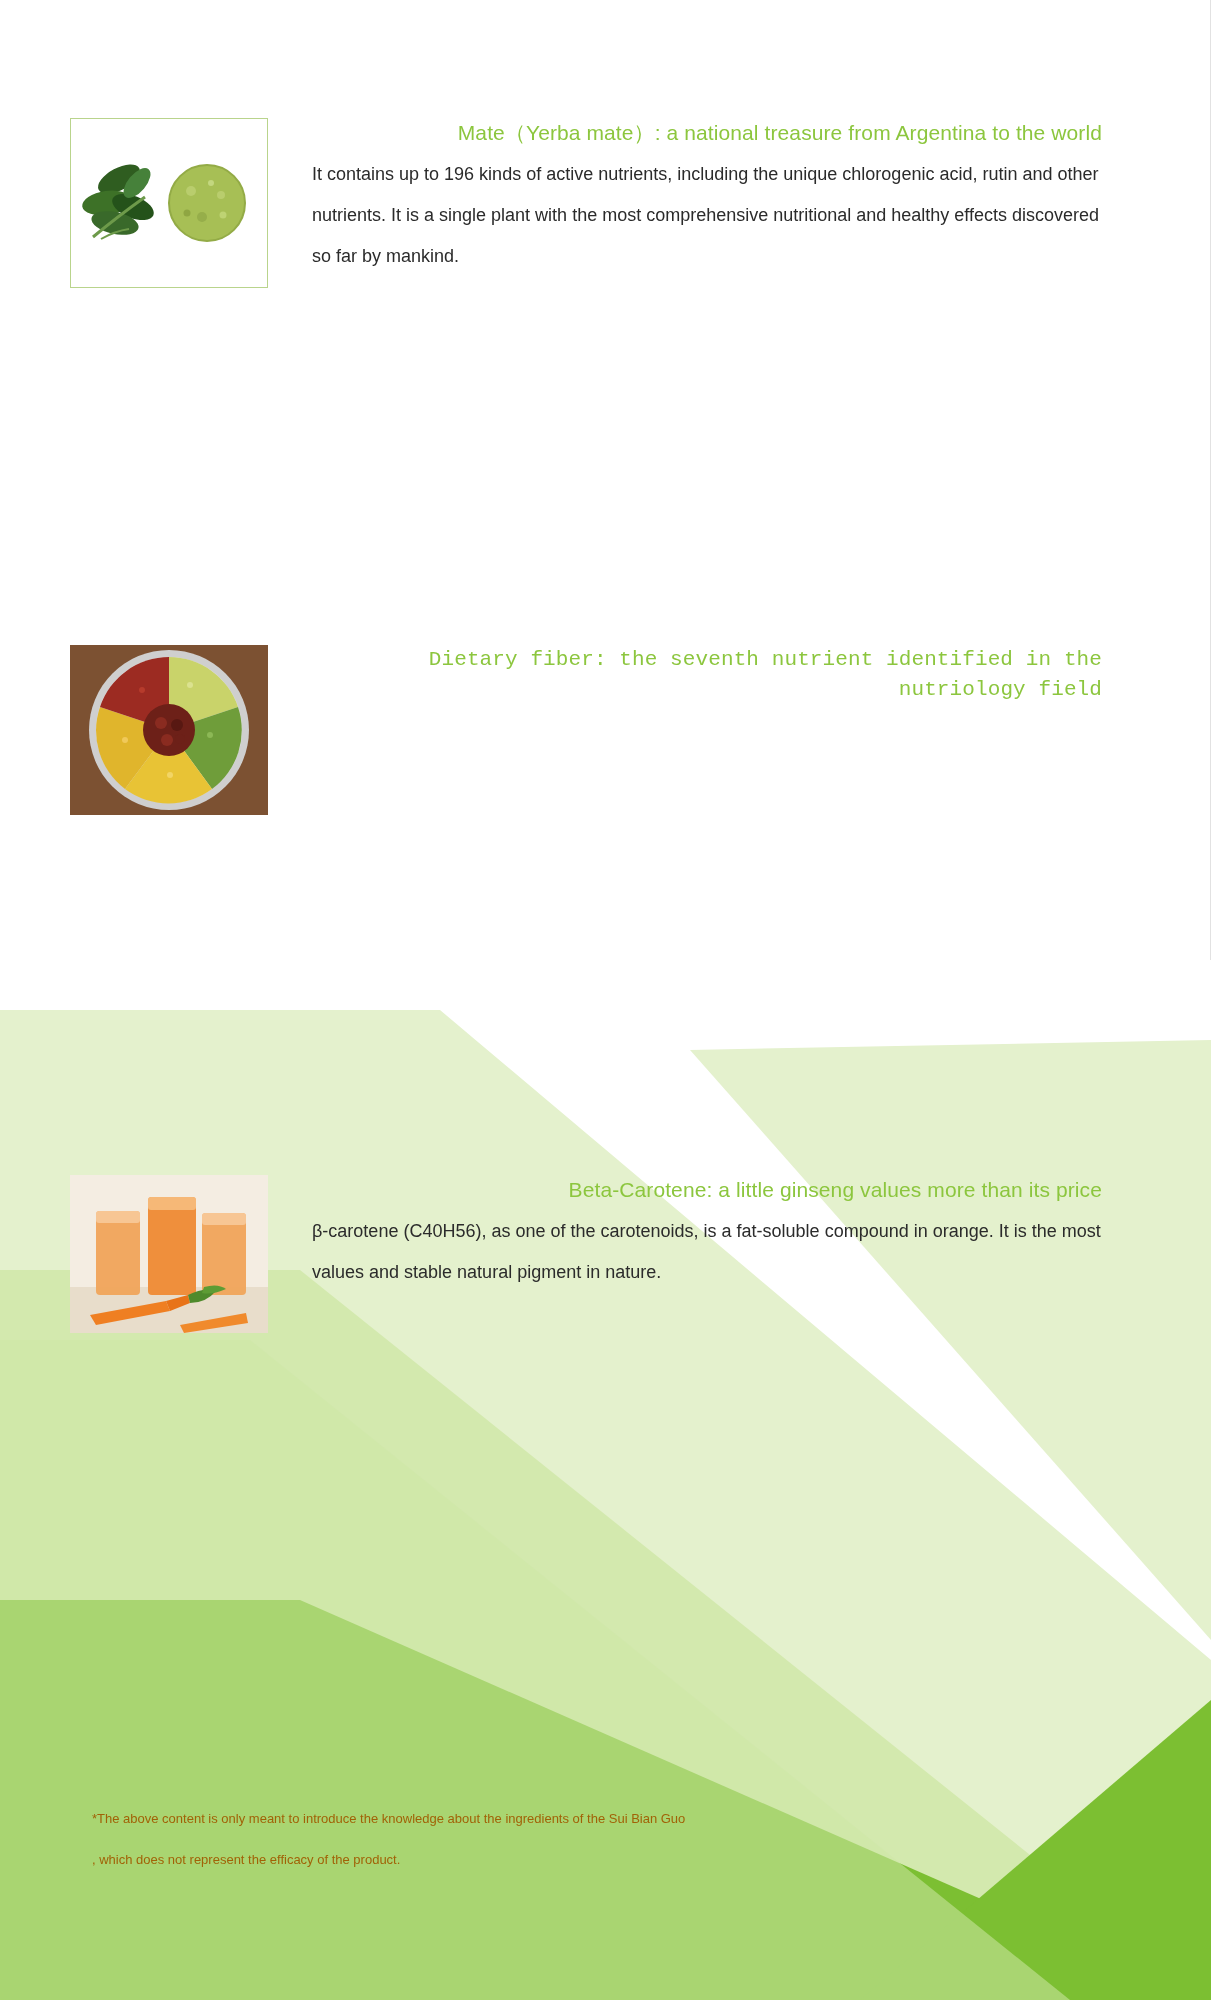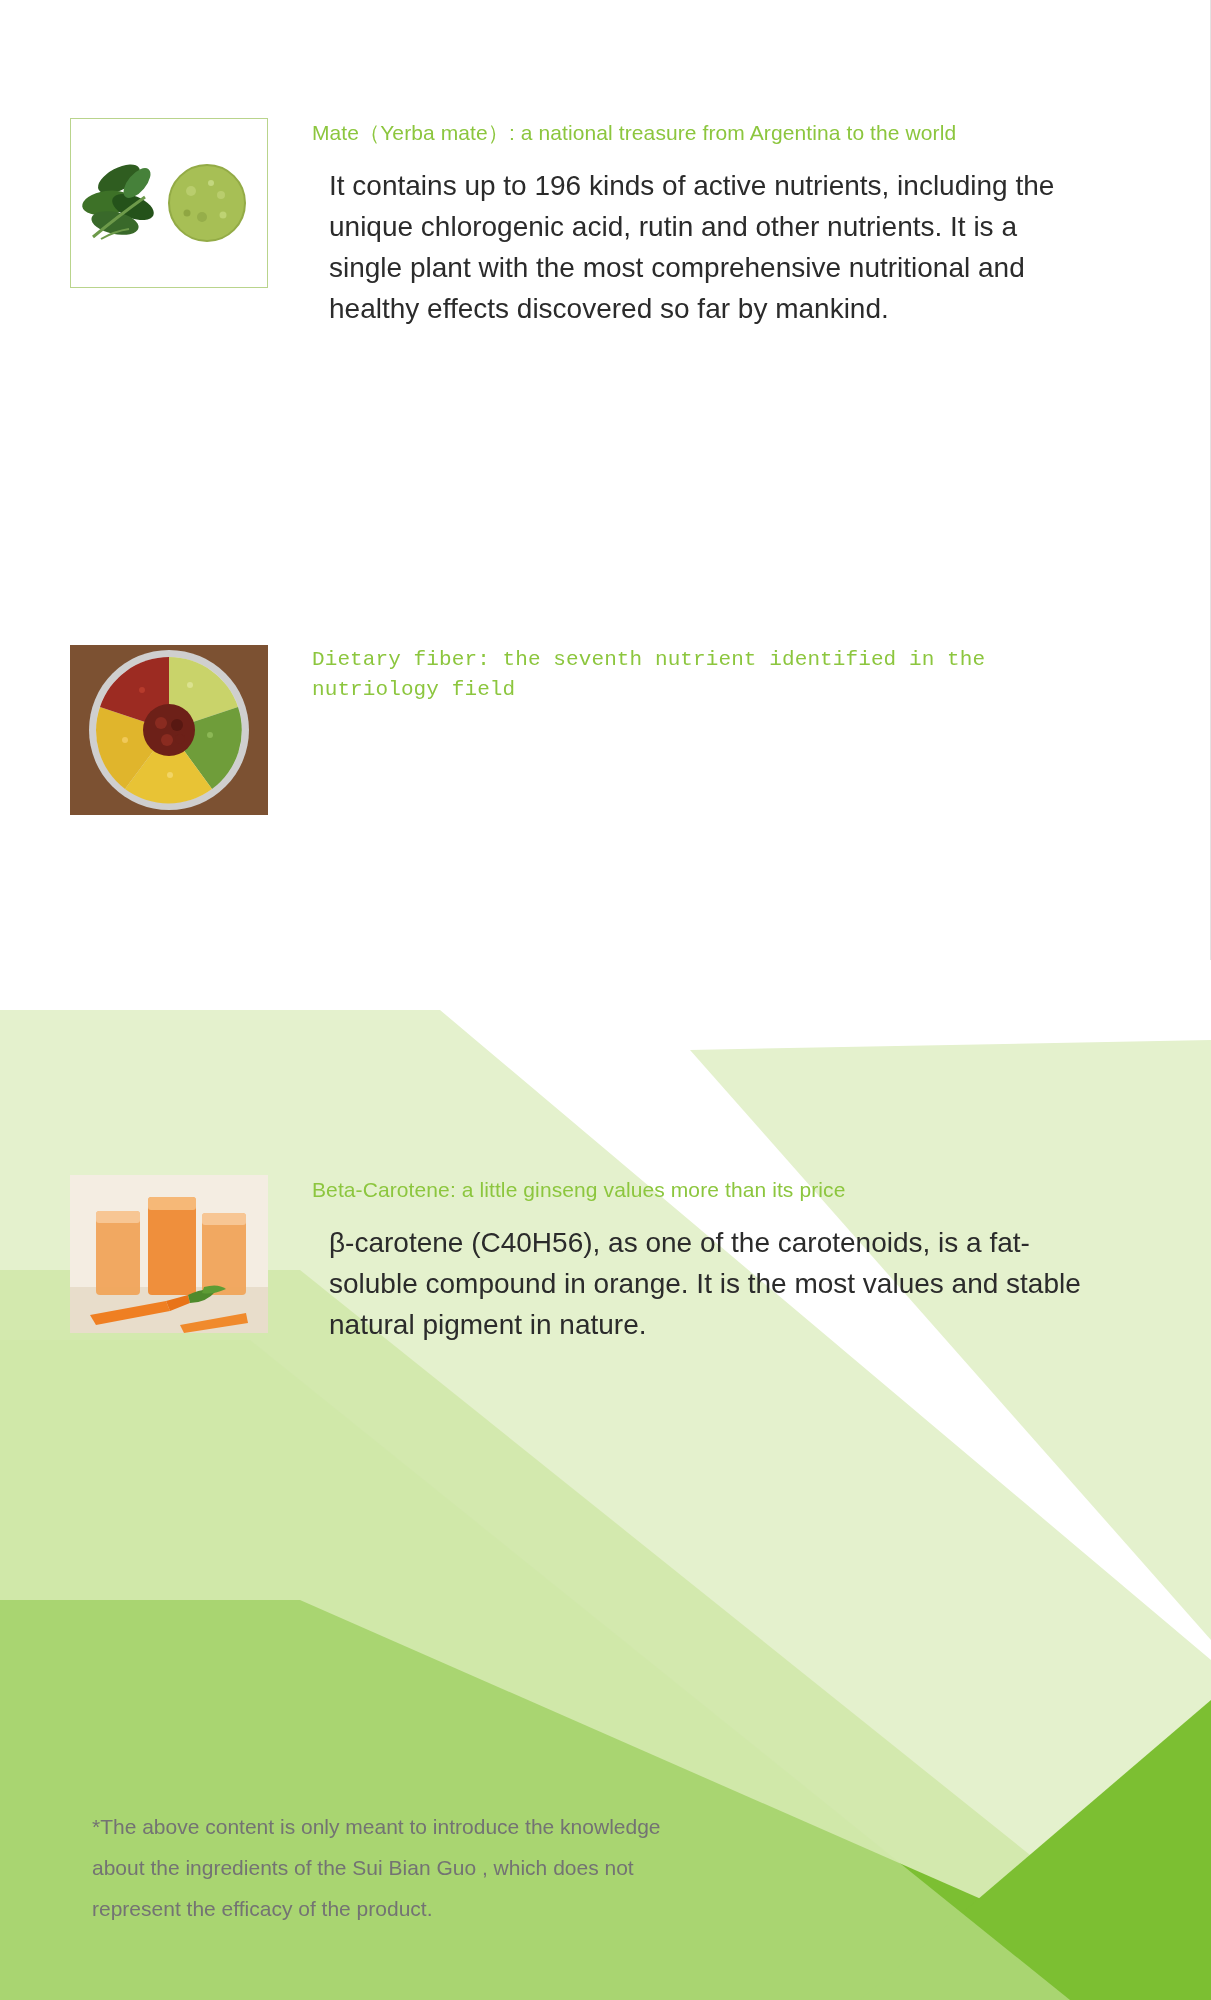--- a/index.html
+++ b/index.html
@@ -71,45 +71,46 @@
     width: 790px;
   }
 
   .heading {
     color: #8cc63e;
     font-size: 21px;
     line-height: 30px;
     margin: 0 0 6px 0;
     font-weight: 400;
     letter-spacing: 0.1px;
+    text-align: right;
   }
   .body {
     color: #2b2b2b;
-    font-size: 28px;
+    font-size: 18px;
     line-height: 41px;
-    margin: 17px;
+    margin: 0;
     font-weight: 400;
   }
 
   
   #block-mate      { left: 70px; top: 118px; }
   #block-fiber     { left: 70px; top: 645px; font-family: Liberation Mono, monospace; }
   #block-carotene  { left: 70px; top: 1175px; }
 
   #block-mate .thumb { height: 170px; }
   #block-fiber .thumb { height: 170px; }
   #block-carotene .thumb { height: 158px; }
 
   .footnote {
     position: absolute;
     left: 92px;
     top: 1785px;
     width: 600px;
-    color: #737373;
-    font-size: 21px;
+    color: #a16207;
+    font-size: 13px;
     line-height: 41px;
     z-index: 3;
   }
 </style>
 </head>
 <body>
 
 <div class="bg-layer">
   <svg width="1211" height="2000" viewBox="0 0 1211 2000" xmlns="http://www.w3.org/2000/svg">
 

